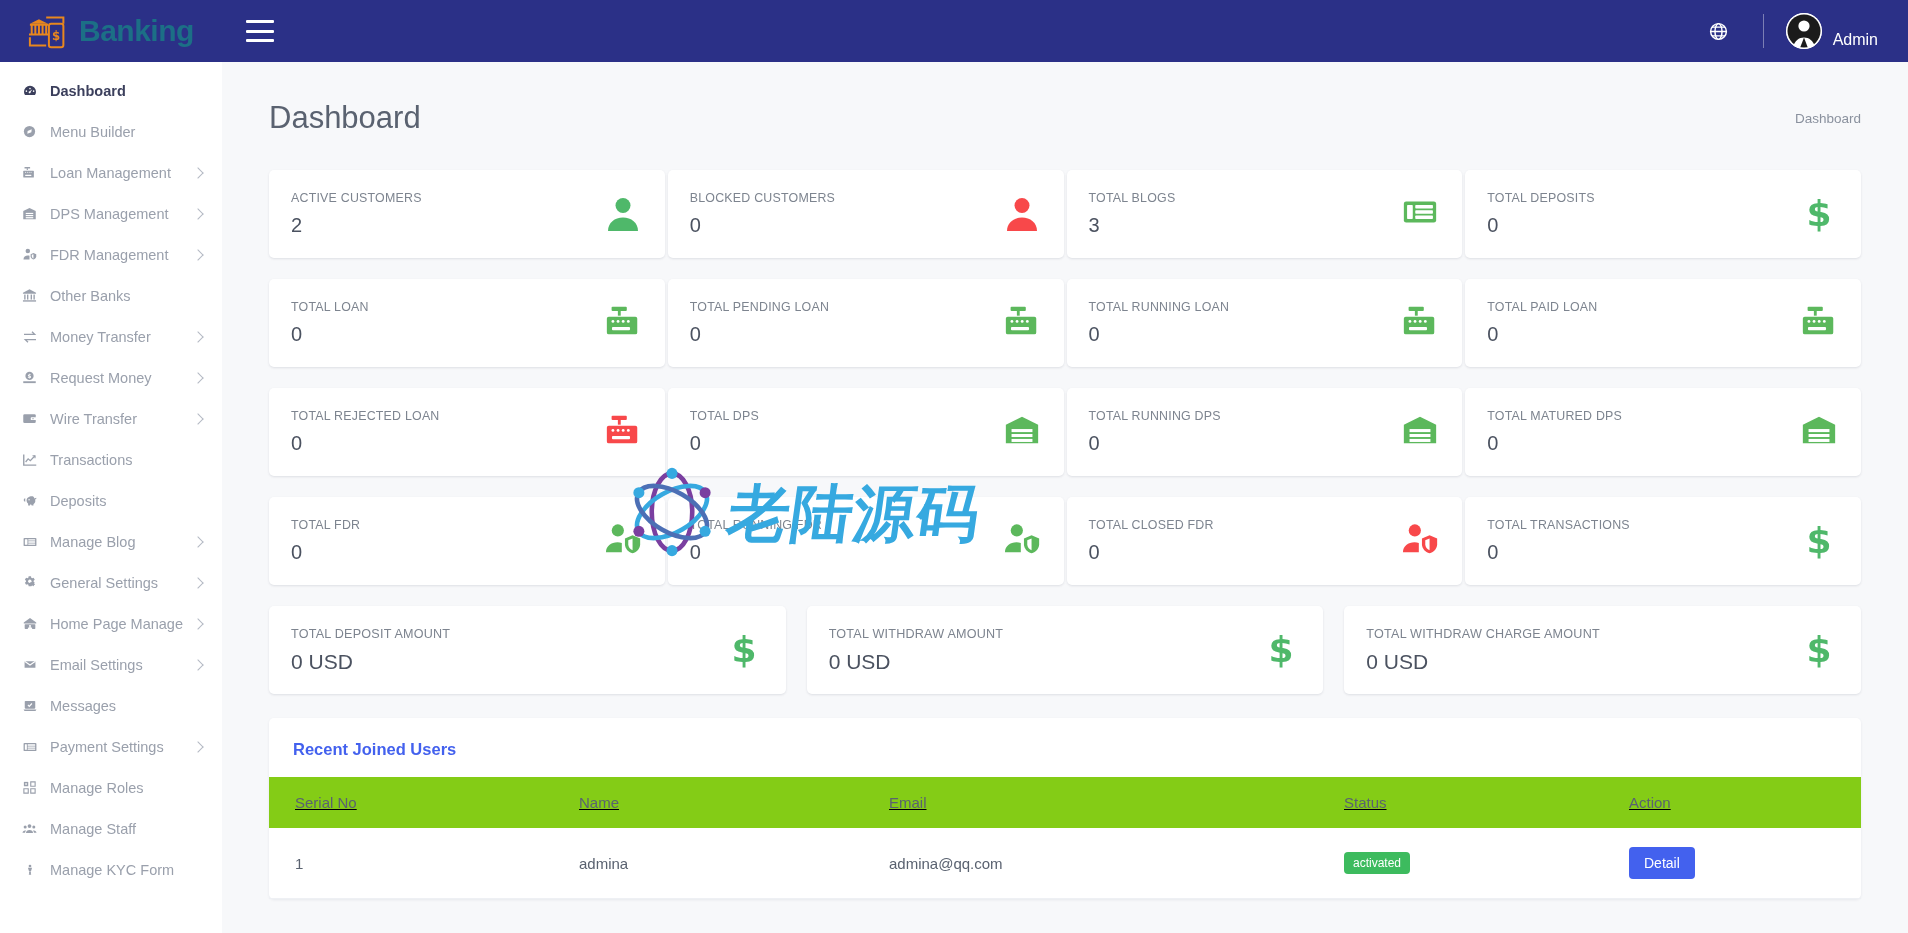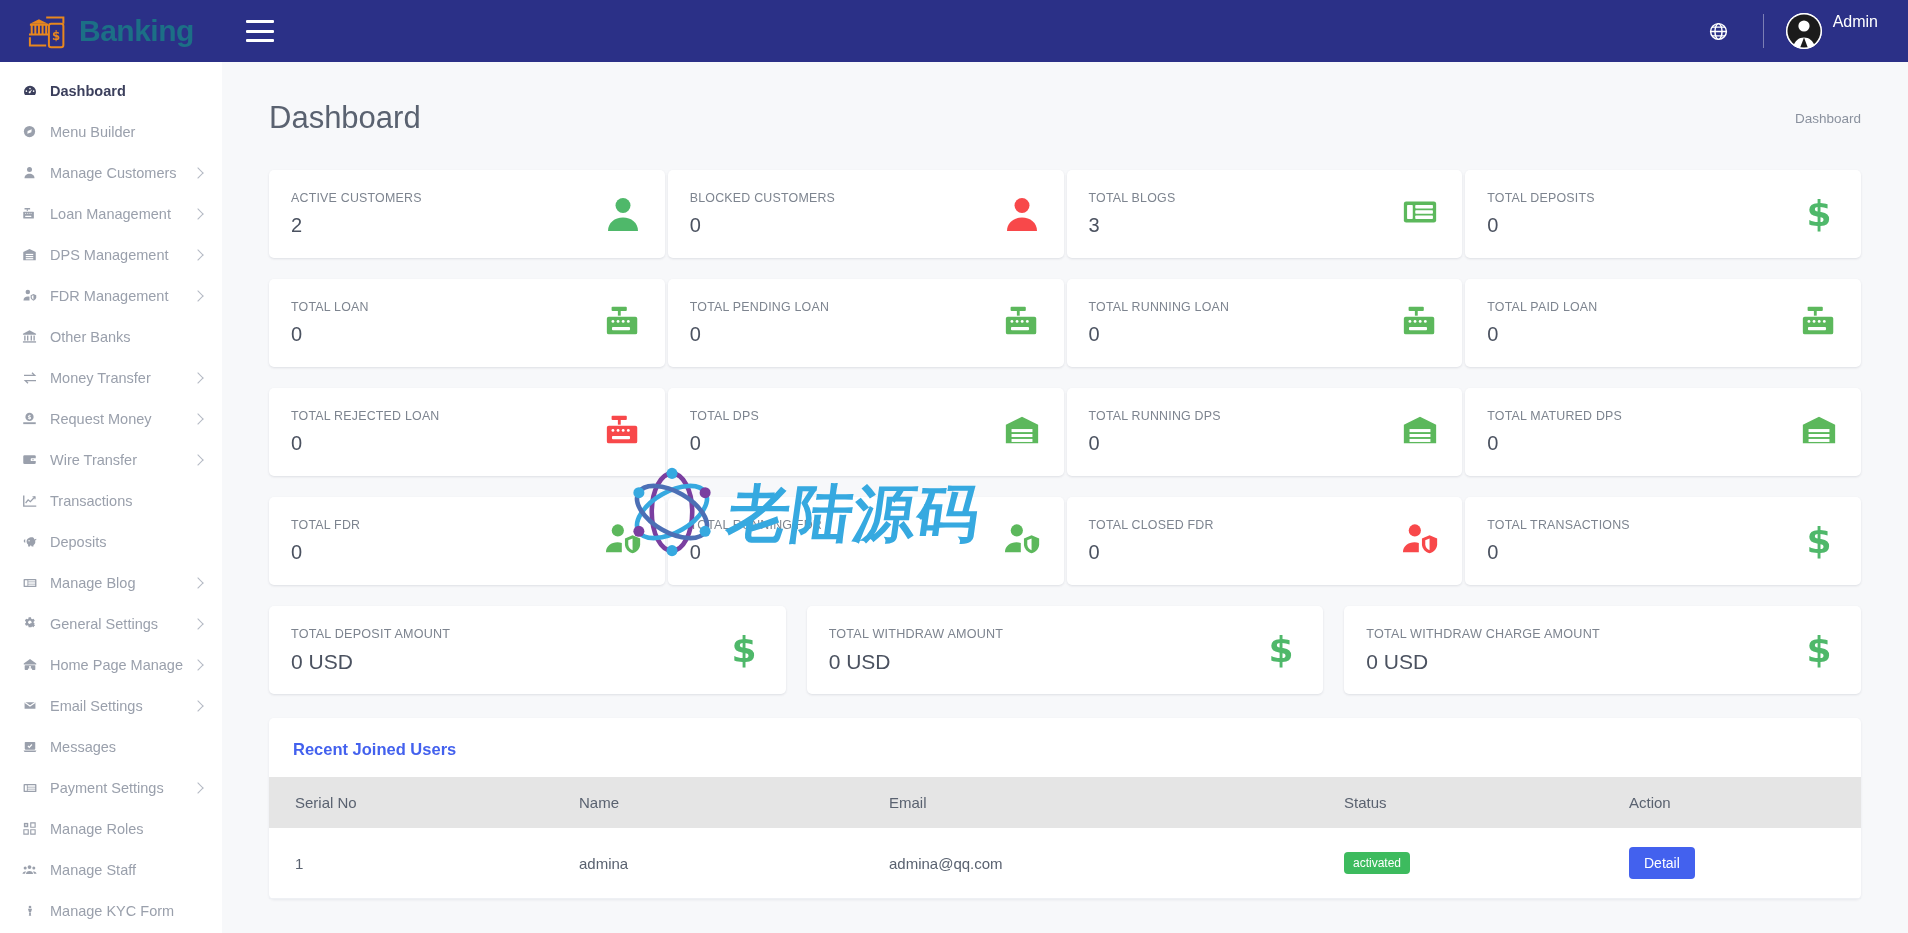--- a/index.html
+++ b/index.html
@@ -42,21 +42,21 @@
   }
   .globe-btn {
     width: 44px; height: 44px;
     display: flex; align-items: center; justify-content: center;
     cursor: pointer;
   }
   .topbar-divider {
     width: 1px; height: 34px; background: rgba(255,255,255,.38);
     margin: 0 22px;
   }
-  .user-box { display: flex; align-items: flex-start; gap: 11px; cursor: pointer; }
+  .user-box { display: flex; align-items: flex-end; gap: 11px; cursor: pointer; }
   .avatar {
     width: 36px; height: 36px; border-radius: 50%;
     background: #fff; overflow: hidden;
     display: flex; align-items: flex-end; justify-content: center;
   }
   .user-name { color: #fff; font-size: 16px; }
 
   
   .body-wrap { flex: 1 1 auto; display: flex; min-height: 0; }
 
@@ -147,21 +147,21 @@
   
   .panel {
     background: #fff;
     border-radius: 5px;
     box-shadow: 0 1px 3px rgba(20,30,60,.07);
     padding: 0;
   }
   .panel-head { padding: 22px 24px 18px 24px; }
   .panel-title { font-size: 16.5px; color: #4361ee; font-weight: 700; }
   table { width: 100%; border-collapse: collapse; }
-  thead tr { background: #e5e5e5; }
+  thead tr { background: #84cc16; text-decoration: underline; }
   th {
     text-align: left;
     font-size: 15px; font-weight: 400; color: #5a6270;
     padding: 17px 10px 17px 10px;
     white-space: nowrap;
   }
   td {
     font-size: 15px; color: #5a6270;
     padding: 19px 10px;
     border-bottom: 1px solid #eef0f4;
@@ -264,30 +264,20 @@
         <span class="nav-label">Dashboard</span>
       </div>
       <div class="nav-item">
         <span class="nav-ico">
           <svg viewBox="0 0 24 24" width="15" height="15" fill="currentColor">
             <circle cx="12" cy="12" r="9"></circle>
             <path d="M15.5 8.5 9 11l-.5 4.5L15 13z" fill="#fff"></path>
           </svg>
         </span>
         <span class="nav-label">Menu Builder</span>
-      </div>
-      <div class="nav-item">
-        <span class="nav-ico">
-          <svg viewBox="0 0 24 24" width="15" height="15" fill="currentColor">
-            <circle cx="12" cy="7" r="4"></circle>
-            <path d="M4 21c0-4.4 3.6-7 8-7s8 2.6 8 7z"></path>
-          </svg>
-        </span>
-        <span class="nav-label">Manage Customers</span>
-        <span class="caret"></span>
       </div>
       <div class="nav-item">
         <span class="nav-ico">
           <svg viewBox="0 0 24 24" width="15" height="15" fill="currentColor">
             <rect x="4" y="3" width="9" height="2.6" rx=".5"></rect>
             <rect x="7.6" y="5" width="1.8" height="3"></rect>
             <path d="M3 9h15a1 1 0 0 1 1 1v9a1 1 0 0 1-1 1H3a1 1 0 0 1-1-1v-9a1 1 0 0 1 1-1z"></path>
             <g fill="#fff">
               <circle cx="5.5" cy="11.6" r=".85"></circle>
               <circle cx="8.5" cy="11.6" r=".85"></circle>

